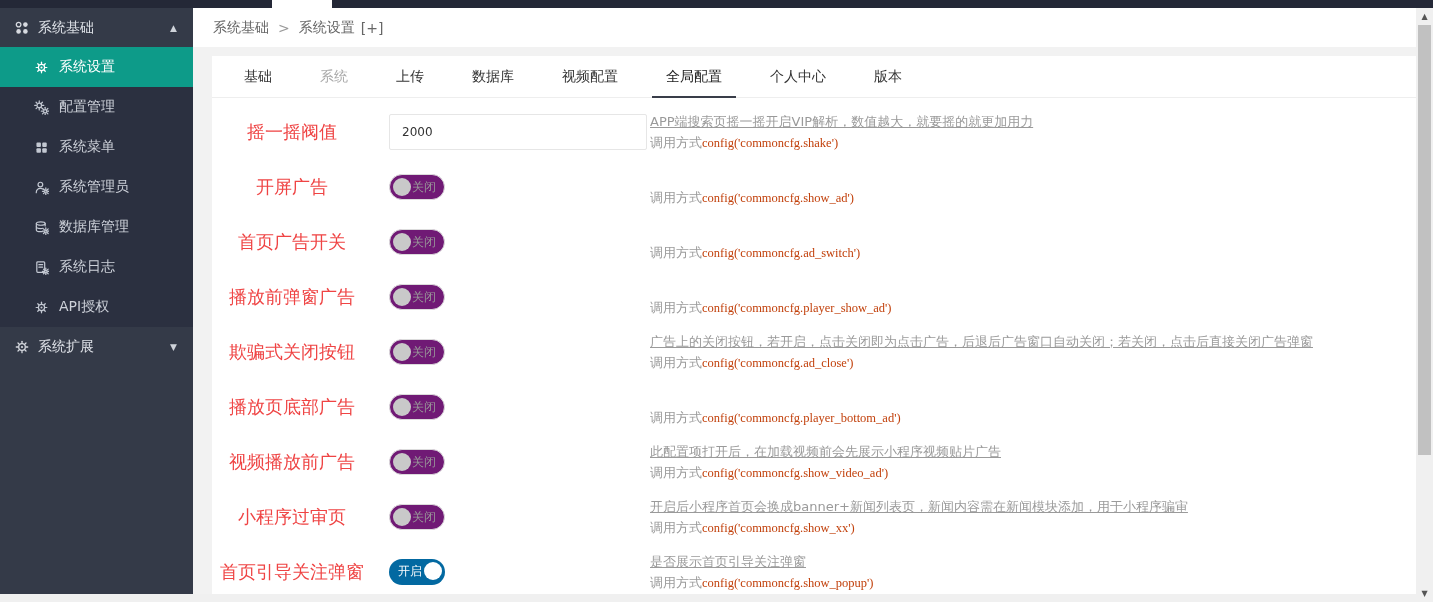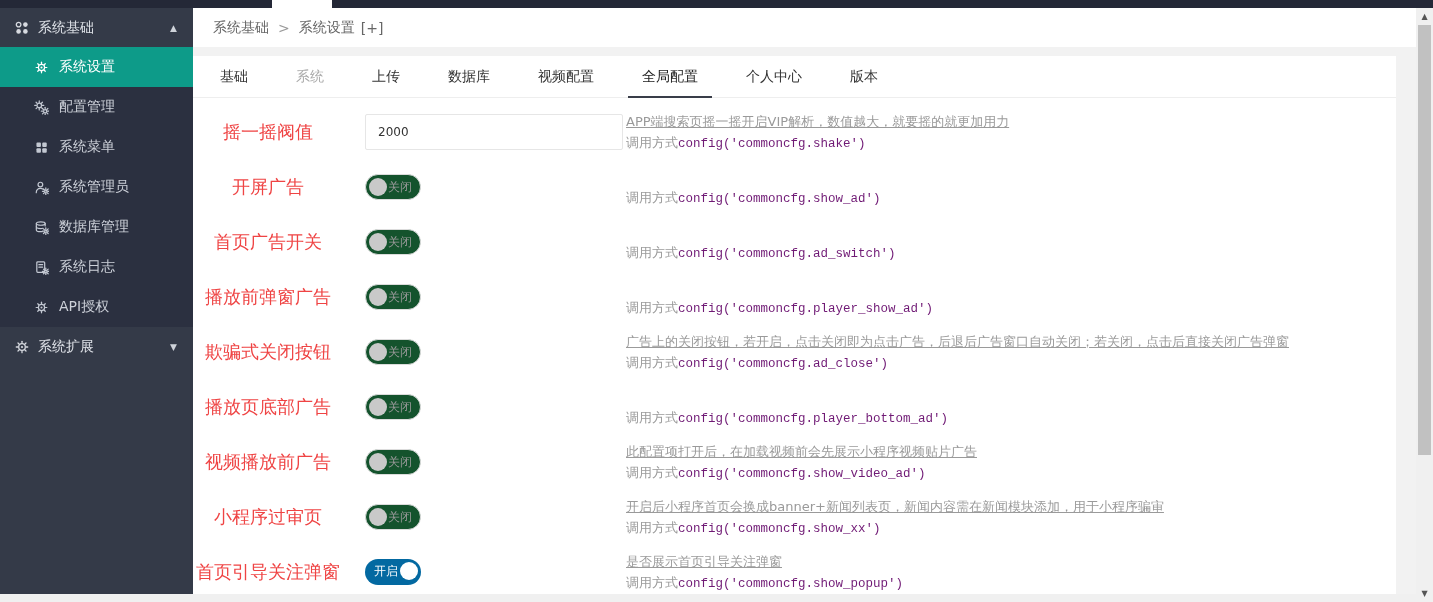--- a/index.html
+++ b/index.html
@@ -22,42 +22,42 @@
   .side-item .s-icon{display:flex;margin-right:10px;color:#c3c8d2;}
   .side-item.active{background:#0d9b89;color:#ffffff;}
   .side-item.active .s-icon{color:#ffffff;}
   .icon-svg{display:block;}
   
   .crumbbar{position:absolute;left:193px;top:8px;width:1223px;height:39px;background:#ffffff;display:flex;align-items:center;padding-left:20px;box-sizing:border-box;font-size:14px;color:#666;z-index:5;}
   .crumb{cursor:pointer;}
   .crumb-sep{padding:0 9px;color:#999;}
   .crumb-suffix{margin-left:6px;color:#666;}
   
-  .card{position:absolute;left:188px;top:56px;width:1208px;height:538px;background:#ffffff;z-index:5;}
+  .card{position:absolute;left:212px;top:56px;width:1208px;height:538px;background:#ffffff;z-index:5;}
   
   .tabs{height:41px;border-bottom:1px solid #eeeeee;display:flex;align-items:stretch;padding-left:8px;}
   .tab{padding:0 24px;line-height:41px;font-size:14px;color:#333;position:relative;cursor:pointer;white-space:nowrap;}
   .tab.muted{color:#a9a9a9;}
   .tab.active{color:#222;}
   .tab.active::after{content:"";position:absolute;left:10px;right:10px;bottom:-1px;height:2px;background:#393d49;}
   
   .form{padding-top:6px;}
   .f-row{height:55px;display:flex;align-items:center;}
   .f-label{width:160px;flex-shrink:0;text-align:center;font-size:18px;color:#ef4444;}
   .f-ctrl{width:278px;flex-shrink:0;padding-left:17px;box-sizing:border-box;display:flex;align-items:center;}
   .f-input{width:258px;height:36px;border:1px solid #e6e6e6;border-radius:2px;padding:0 12px;font-size:12px;color:#333;box-sizing:border-box;font-family:"DejaVu Sans","Liberation Sans",sans-serif;outline:none;}
   .f-help{flex:1;font-size:13px;color:#9a9a9a;line-height:21px;overflow:hidden;}
   .help-l1{height:21px;white-space:nowrap;text-decoration:underline;}
   .help-l2{height:21px;white-space:nowrap;}
-  .code{font-family:Liberation Mono, monospace;font-size:12.5px;color:#701a75;}
+  .code{font-family:Liberation Serif, serif;font-size:12.5px;color:#c2410c;}
   
   .switch{position:relative;width:56px;height:26px;border-radius:13px;box-sizing:border-box;cursor:pointer;flex-shrink:0;}
   .switch .knob{position:absolute;top:3px;width:18px;height:18px;border-radius:50%;}
   .switch .sw-text{position:absolute;top:0;line-height:25px;font-size:12px;}
-  .switch.off{background:#14532d;border:1px solid #dcdcdc;}
+  .switch.off{background:#701a75;border:1px solid #dcdcdc;}
   .switch.off .knob{left:3px;background:#c9c9c9;}
   .switch.off .sw-text{right:8px;color:#999;}
   .switch.on{background:#0369a1;font-family:Liberation Serif, serif;}
   .switch.on .knob{right:3px;background:#ffffff;}
   .switch.on .sw-text{left:9px;color:#ffffff;}
   
   .vscroll{position:absolute;right:0;top:8px;width:17px;height:594px;background:#f0f0f0;z-index:40;}
   .vs-btn{position:absolute;left:0;width:17px;height:17px;display:flex;align-items:center;justify-content:center;font-size:8px;color:#555;cursor:pointer;}
   .vs-btn.up{top:0;}
   .vs-btn.down{bottom:0;}

